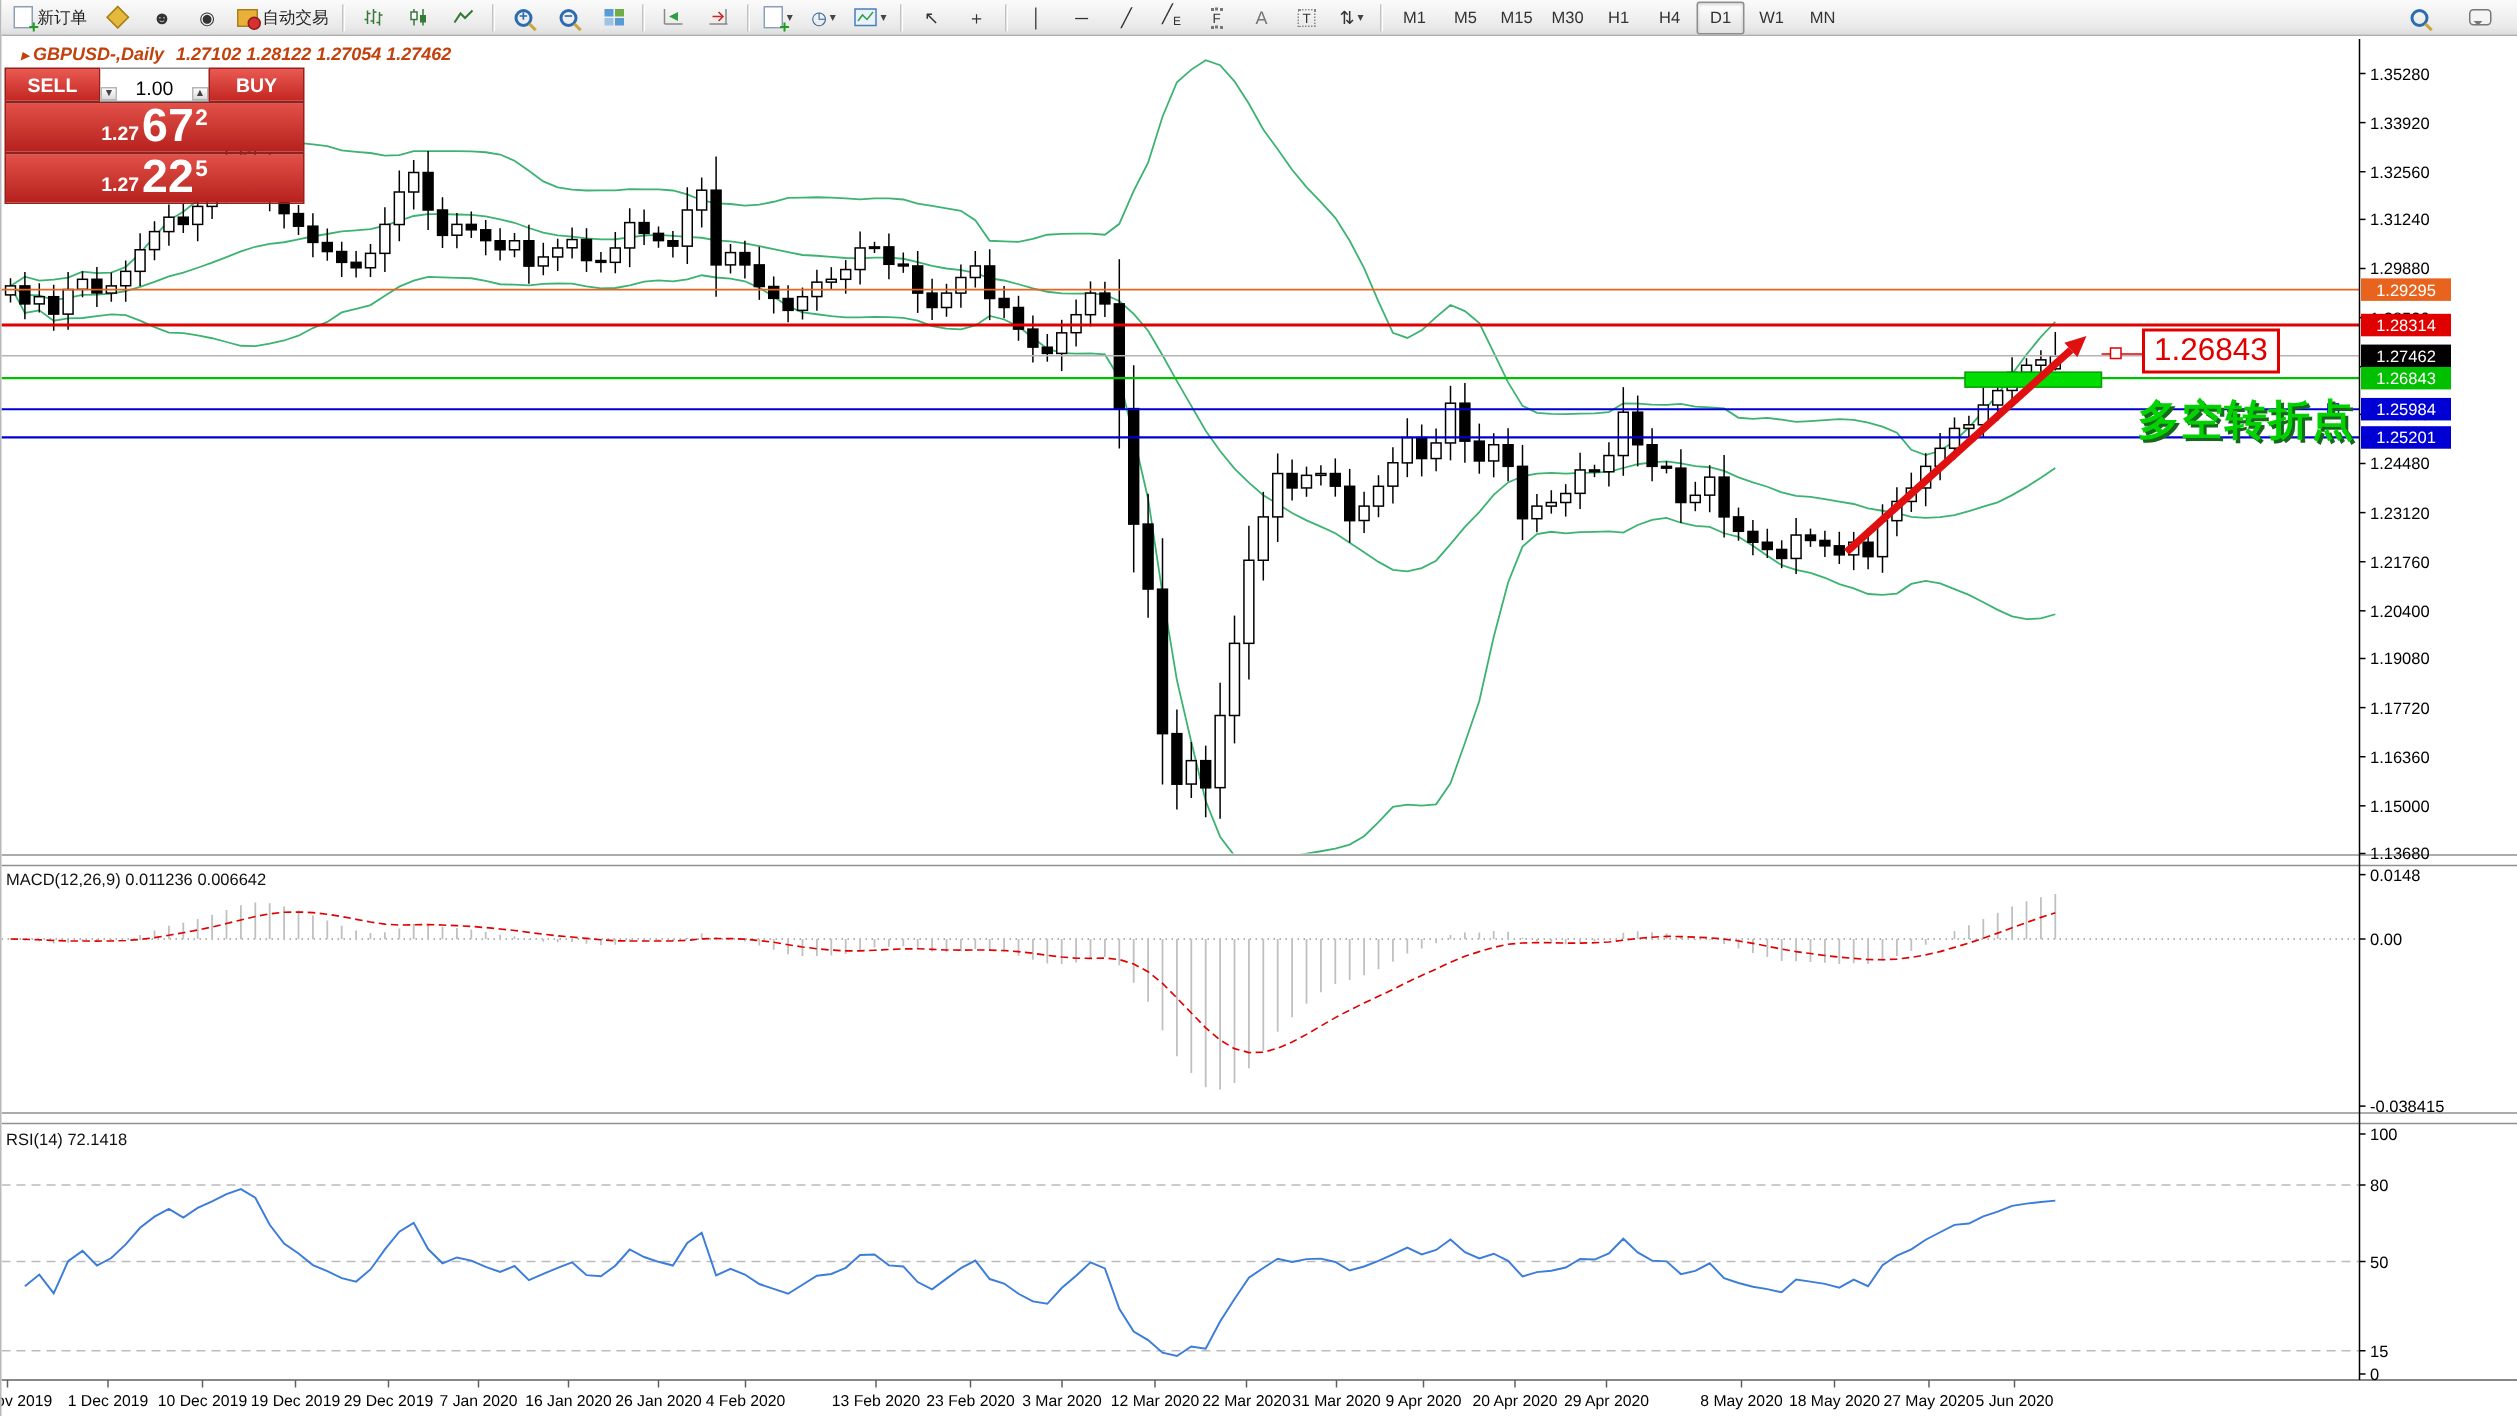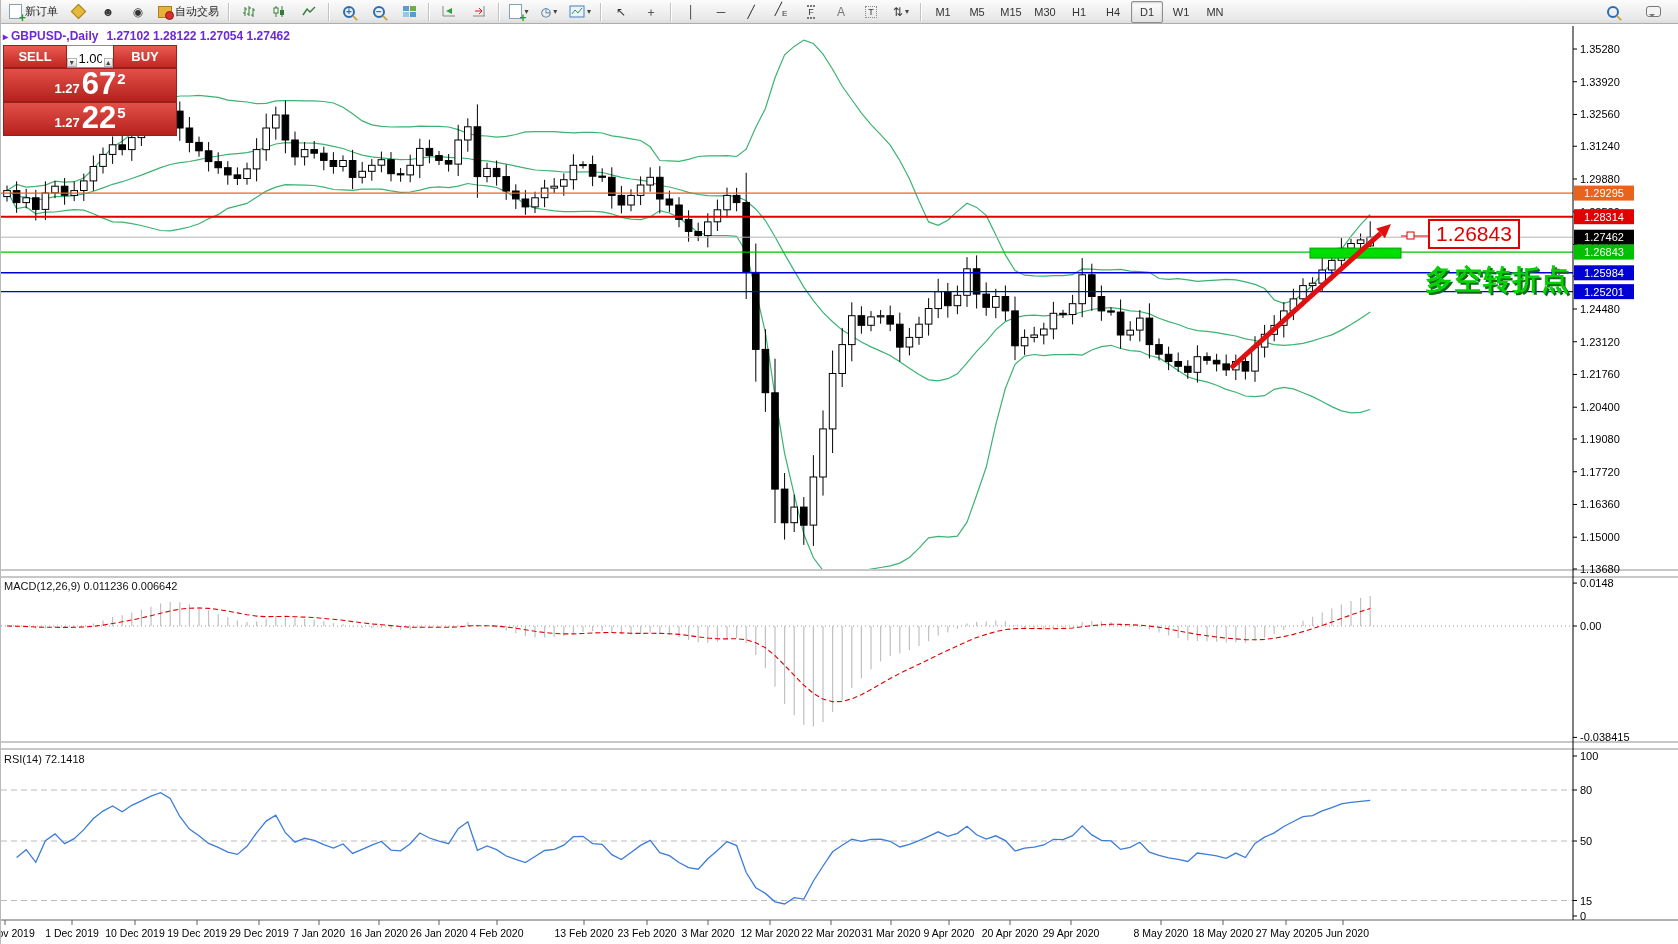--- a/index.html
+++ b/index.html
@@ -31,26 +31,26 @@
   .glyph{font-size:12px;color:#333;line-height:14px;} .g-blue{color:#336699;}
   .ic-tile{width:13px;height:11px;display:grid;grid-template-columns:6px 6px;grid-gap:1px;}
   .ic-tile i{background:#5b9bd5;} .ic-tile i:nth-child(2){background:#70ad47;} .ic-tile i:nth-child(3){background:#9dc3e6;}
   .ic-fibo{border-top:2px dotted #777;border-bottom:2px dotted #777;font-size:9px;padding:0 1px;color:#333;}
   .ic-boxT{border:1px dotted #888;font-size:9px;padding:0 2px;color:#333;}
   .chat-ic{width:13px;height:9px;border:1px solid #777;border-radius:3px;position:relative;display:inline-block;background:#f4f4f4;}
   .chat-ic:after{content:"";position:absolute;left:2px;bottom:-4px;border:3px solid transparent;border-top-color:#777;}
   .right-tools{margin-left:auto;display:flex;align-items:center;gap:10px;padding-right:8px;}
 
   
-  #chart-header{position:absolute;left:2px;top:29px;z-index:5;font-size:12px;font-weight:bold;color:#6d28d9;}
+  #chart-header{position:absolute;left:13px;top:29px;z-index:5;font-size:12px;font-weight:bold;color:#c2410c;font-style:italic;}
   #chart-header .mk{font-size:10px;margin-right:3px;}
   #chart-header .ohlc{margin-left:8px;font-weight:bold;}
 
   
-  #trade-panel{position:absolute;left:2px;top:45px;width:174px;z-index:6;font-family:"Liberation Sans",sans-serif;}
+  #trade-panel{position:absolute;left:2px;top:45px;width:200px;z-index:6;font-family:"Liberation Sans",sans-serif;}
   #tp-top{display:flex;height:23px;}
   .tp-btn{flex:0 0 62px;background:linear-gradient(#ea5a52,#c32722);border:1px solid #98201c;color:#fff;
     font-size:13px;font-weight:bold;display:flex;align-items:center;justify-content:center;}
   #tp-vol{flex:1;display:flex;background:#fff;border:1px solid #8f8f8f;border-left:none;border-right:none;align-items:flex-end;}
   .spin{width:15px;display:flex;align-items:center;justify-content:center;font-size:7px;color:#444;background:linear-gradient(#fefefe,#dcdcdc);border:1px solid #b5b5b5;}
   #tp-vol input{width:100%;border:none;outline:none;text-align:center;font-size:13px;font-family:"Liberation Sans",sans-serif;}
   #tp-bottom{display:flex;height:42px;margin-top:0px;flex-direction:column;}
   .tp-price{flex:1;background:linear-gradient(#e25048,#b6211d);border:1px solid #98201c;color:#fff;position:relative;
     display:flex;align-items:flex-end;justify-content:center;padding-bottom:2px;}
   .tp-price .small{font-size:13px;font-weight:bold;margin-bottom:3px;}

